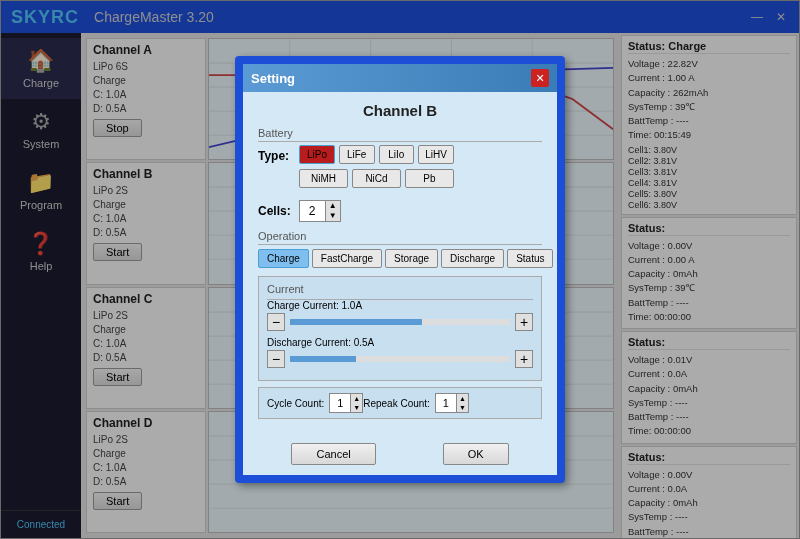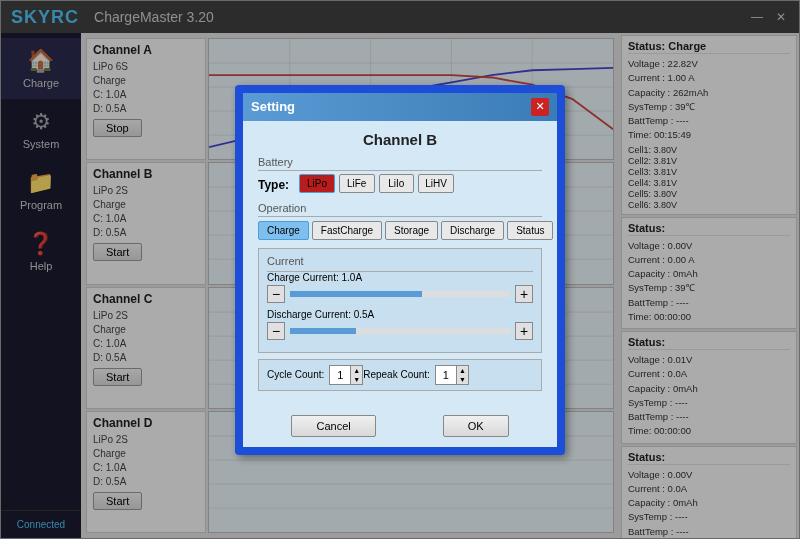--- a/index.html
+++ b/index.html
@@ -9,21 +9,21 @@
       width: 800px;
       height: 539px;
       background: #e8e8e8;
       border: 1px solid #999;
       display: flex;
       flex-direction: column;
     }
 
     
     .title-bar {
-      background: #404040;
+      background: #1d4ed8;
       color: white;
       display: flex;
       align-items: center;
       padding: 0 10px;
       height: 32px;
       flex-shrink: 0;
     }
     .title-bar .logo {
       font-weight: bold;
       font-size: 18px;
@@ -718,23 +718,38 @@
       <div class="modal-section-label">Battery</div>
       <div style="display:flex; align-items:flex-start; gap:10px; margin-bottom:4px;">
         <span style="font-size:12px; font-weight:bold; margin-top:4px;">Type:</span>
         <div>
           <div class="battery-types">
             <button class="batt-btn selected">LiPo</button>
             <button class="batt-btn">LiFe</button>
             <button class="batt-btn">LiIo</button>
             <button class="batt-btn">LiHV</button>
           </div>
-        </div>
-      </div>
-
+          <div class="battery-row2">
+            <button class="batt-btn">NiMH</button>
+            <button class="batt-btn">NiCd</button>
+            <button class="batt-btn">Pb</button>
+          </div>
+        </div>
+      </div>
+
+      <div class="cells-row">
+        <span class="cells-label">Cells:</span>
+        <div class="cells-spinner">
+          <span class="cells-value">2</span>
+          <div class="cells-arrows">
+            <button class="cells-arrow">▲</button>
+            <button class="cells-arrow">▼</button>
+          </div>
+        </div>
+      </div>
 
       <div class="operation-label">Operation</div>
       <div class="op-buttons">
         <button class="op-btn selected">Charge</button>
         <button class="op-btn">FastCharge</button>
         <button class="op-btn">Storage</button>
         <button class="op-btn">Discharge</button>
         <button class="op-btn">Status</button>
       </div>
 

